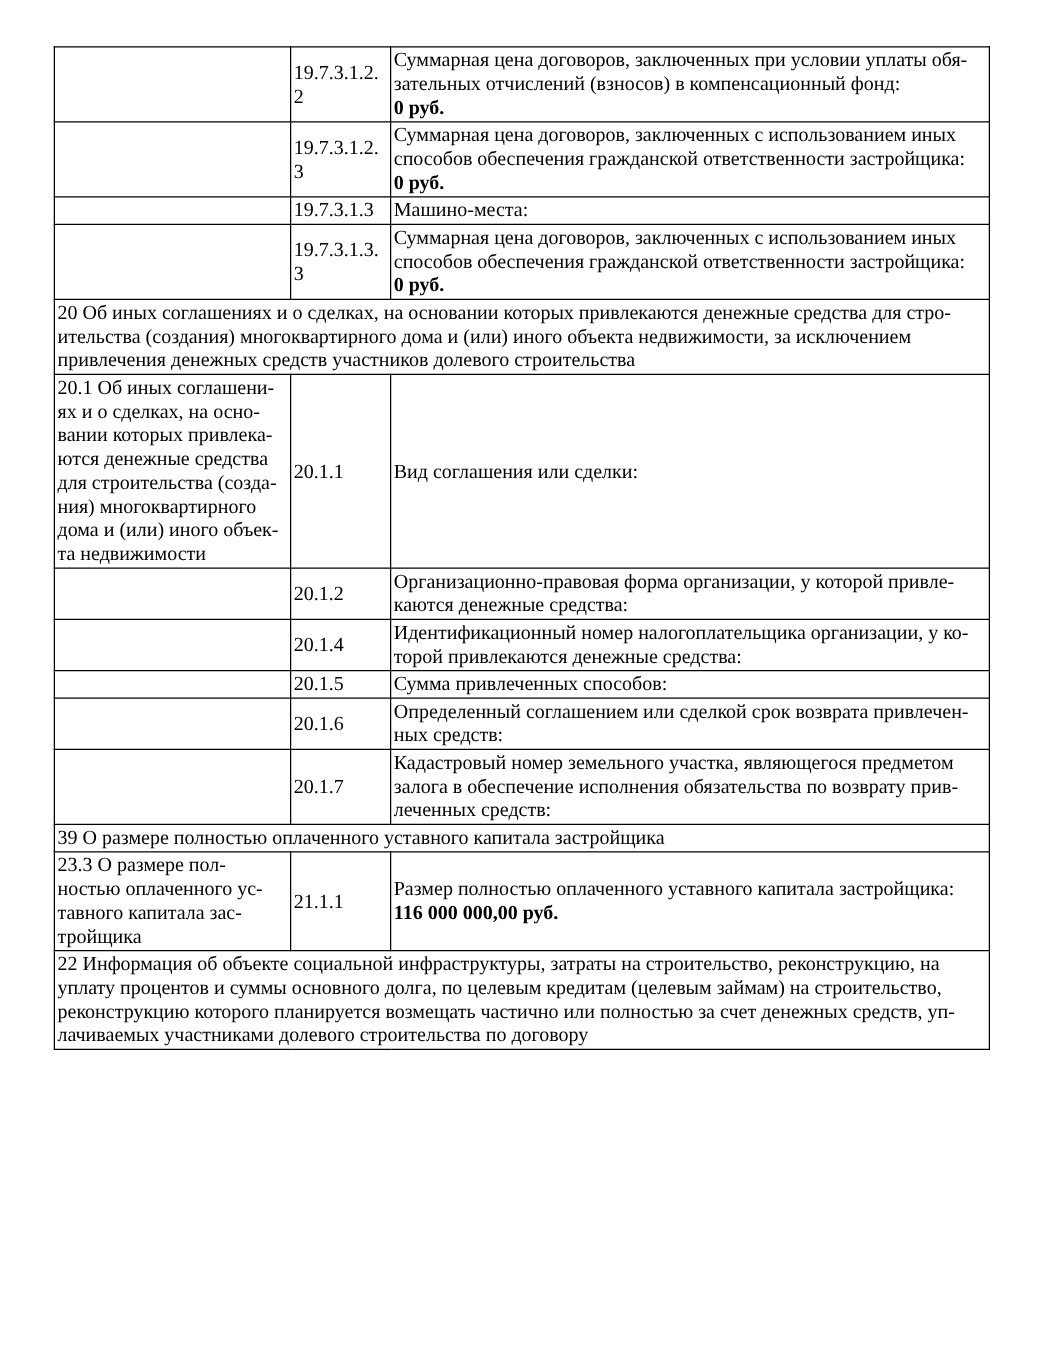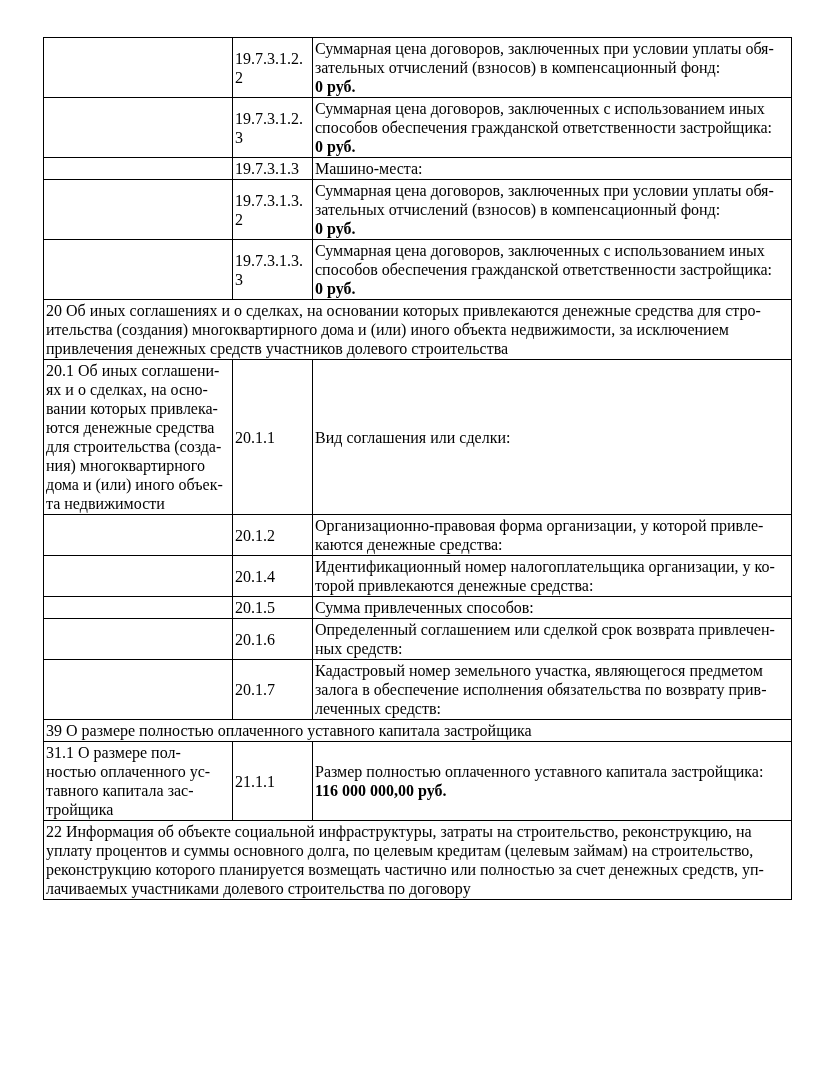--- a/index.html
+++ b/index.html
@@ -76,26 +76,20 @@
         <td class="desc"><span>Суммарная цена договоров, заключенных с использованием иных
 способов обеспечения гражданской ответственности застройщика:</span><span class="value">0 руб.</span></td>
       </tr>
       <tr>
         <td class="side"></td>
         <td class="num">19.7.3.1.3</td>
         <td class="desc"><span>Машино-места:</span></td>
       </tr>
       <tr>
         <td class="side"></td>
-        <td class="num">19.7.3.1.3.2</td>
-        <td class="desc"><span>Суммарная цена договоров, заключенных при условии уплаты обя-
-зательных отчислений (взносов) в компенсационный фонд:</span><span class="value">0 руб.</span></td>
-      </tr>
-      <tr>
-        <td class="side"></td>
         <td class="num">19.7.3.1.3.3</td>
         <td class="desc"><span>Суммарная цена договоров, заключенных с использованием иных
 способов обеспечения гражданской ответственности застройщика:</span><span class="value">0 руб.</span></td>
       </tr>
       <tr class="section">
         <td colspan="3">20 Об иных соглашениях и о сделках, на основании которых привлекаются денежные средства для стро-
 ительства (создания) многоквартирного дома и (или) иного объекта недвижимости, за исключением
 привлечения денежных средств участников долевого строительства</td>
       </tr>
       <tr>
@@ -137,21 +131,21 @@
         <td class="side"></td>
         <td class="num">20.1.7</td>
         <td class="desc"><span>Кадастровый номер земельного участка, являющегося предметом
 залога в обеспечение исполнения обязательства по возврату прив-
 леченных средств:</span></td>
       </tr>
       <tr class="section">
         <td colspan="3">39 О размере полностью оплаченного уставного капитала застройщика</td>
       </tr>
       <tr>
-        <td class="side">31.1 О размере пол-
+        <td class="side">23.3 О размере пол-
 ностью оплаченного ус-
 тавного капитала зас-
 тройщика</td>
         <td class="num">21.1.1</td>
         <td class="desc"><span>Размер полностью оплаченного уставного капитала застройщика:</span><span class="value">116 000 000,00 руб.</span></td>
       </tr>
       <tr class="section">
         <td colspan="3">22 Информация об объекте социальной инфраструктуры, затраты на строительство, реконструкцию, на
 уплату процентов и суммы основного долга, по целевым кредитам (целевым займам) на строительство,
 реконструкцию которого планируется возмещать частично или полностью за счет денежных средств, уп-

